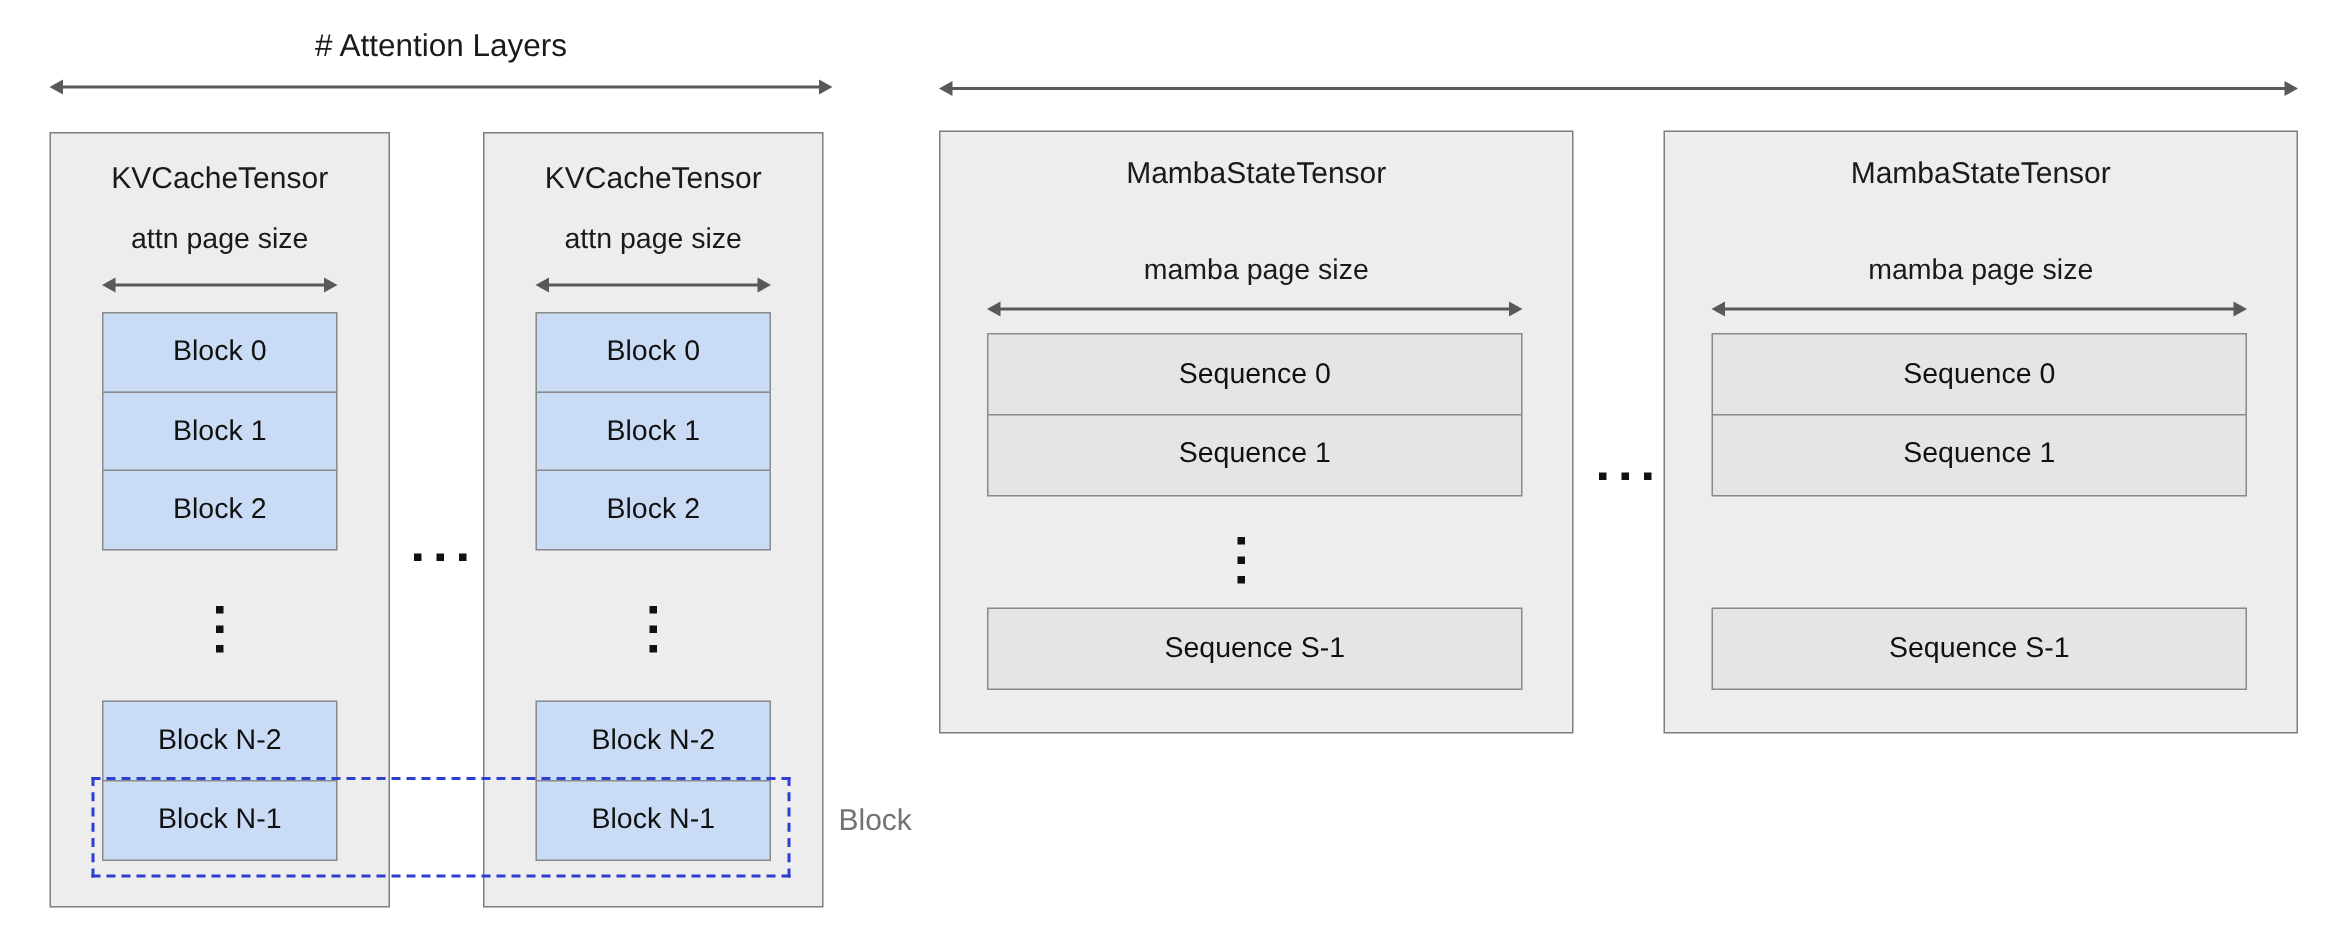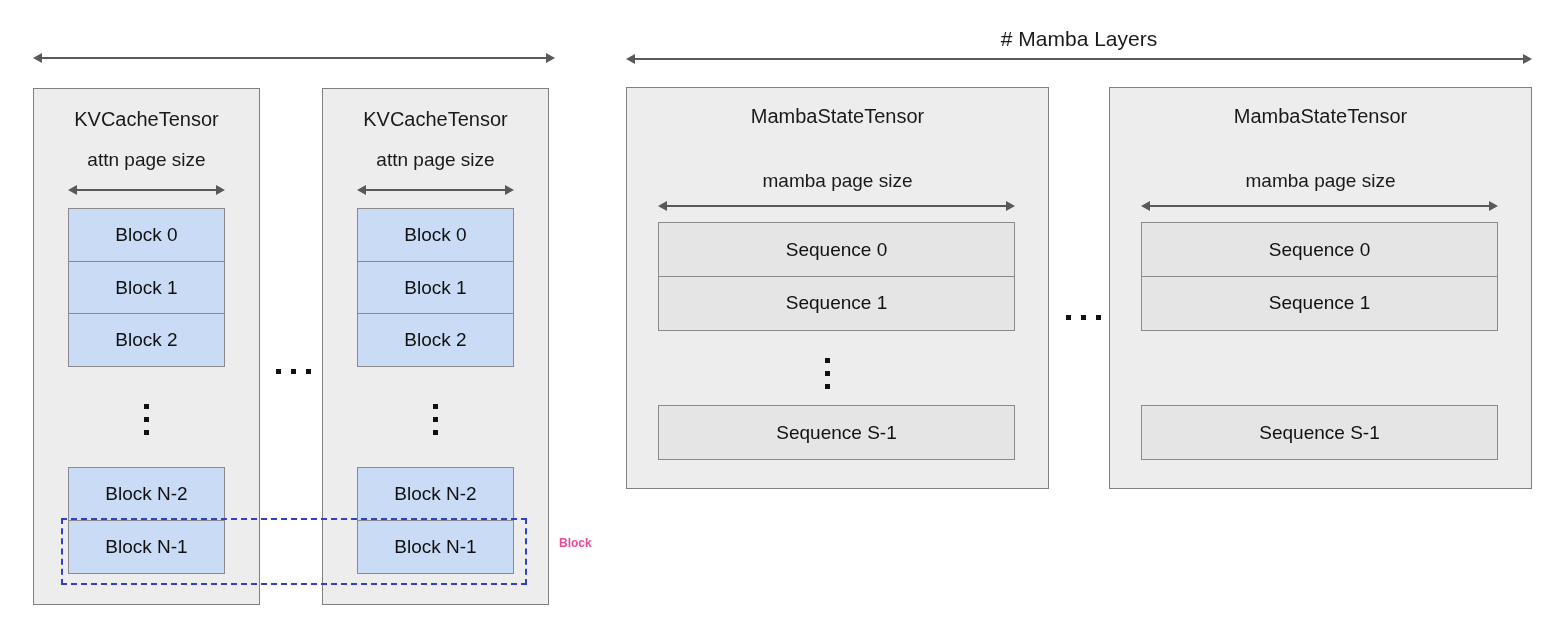--- a/index.html
+++ b/index.html
@@ -138,31 +138,31 @@
 
   
   .highlight-rect {
     position: absolute;
     border: 2px dashed #2f3fd0;
     box-sizing: border-box;
     background: transparent;
   }
   .highlight-label {
     position: absolute;
-    font-size: 12px;
-    color: #ec4899;
-    white-space: nowrap;
-    font-weight: bold;
+    font-size: 20px;
+    color: #737373;
+    white-space: nowrap;
   }
 </style>
 </head>
 <body>
 
 <div id="canvas">
 
+  <div class="group-title" style="left:33px; top:19px; width:522px;"># Attention Layers</div>
 
   <div class="dim-arrow" style="left:33px; top:52px; width:522px;">
     <div class="head left"></div>
     <div class="line"></div>
     <div class="head right"></div>
   </div>
 
   <div class="tensor-box" style="left:33px; top:88px; width:227px; height:517px;">
     <div class="tensor-label" style="top:19px;">KVCacheTensor</div>
     <div class="page-label" style="top:60px;">attn page size</div>
@@ -221,21 +221,20 @@
   </div>
 
   <div class="cell-stack" style="left:357px; top:467px; width:157px;">
     <div class="cell attn" style="height:54px;">Block N-2</div>
     <div class="cell attn" style="height:54px;">Block N-1</div>
   </div>
 
   <div class="highlight-rect" style="left:61px; top:518px; width:466px; height:67px;"></div>
   <div class="highlight-label" style="left:559px; top:536px;">Block</div>
 
-  <div class="group-title" style="left:626px; top:27px; width:906px;"># Mamba Layers</div>
 
   <div class="dim-arrow" style="left:626px; top:53px; width:906px;">
     <div class="head left"></div>
     <div class="line"></div>
     <div class="head right"></div>
   </div>
 
   <div class="tensor-box" style="left:626px; top:87px; width:423px; height:402px;">
     <div class="tensor-label" style="top:17px;">MambaStateTensor</div>
     <div class="page-label" style="top:82px;">mamba page size</div>

